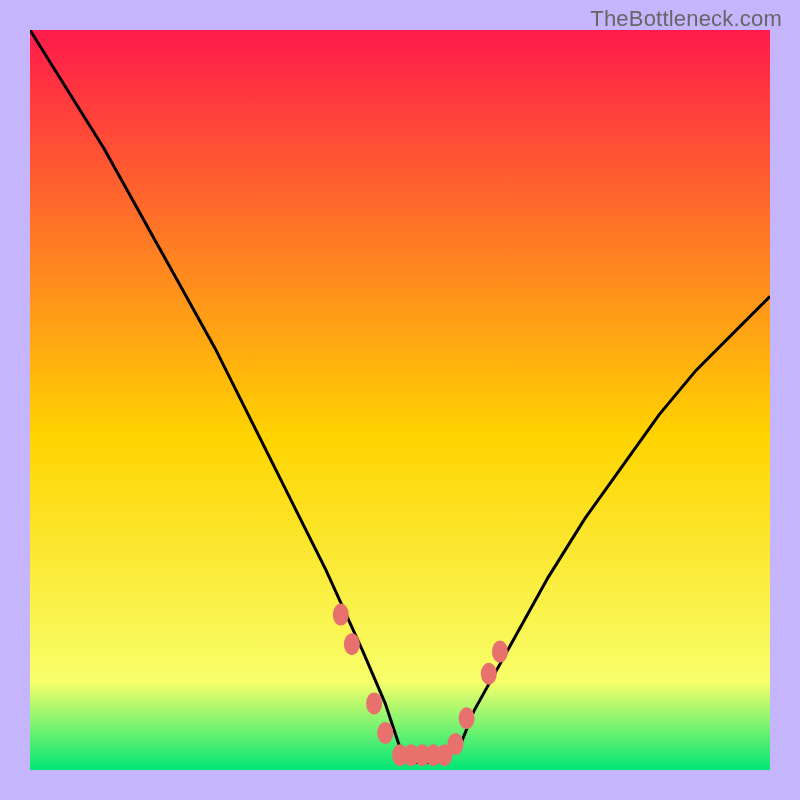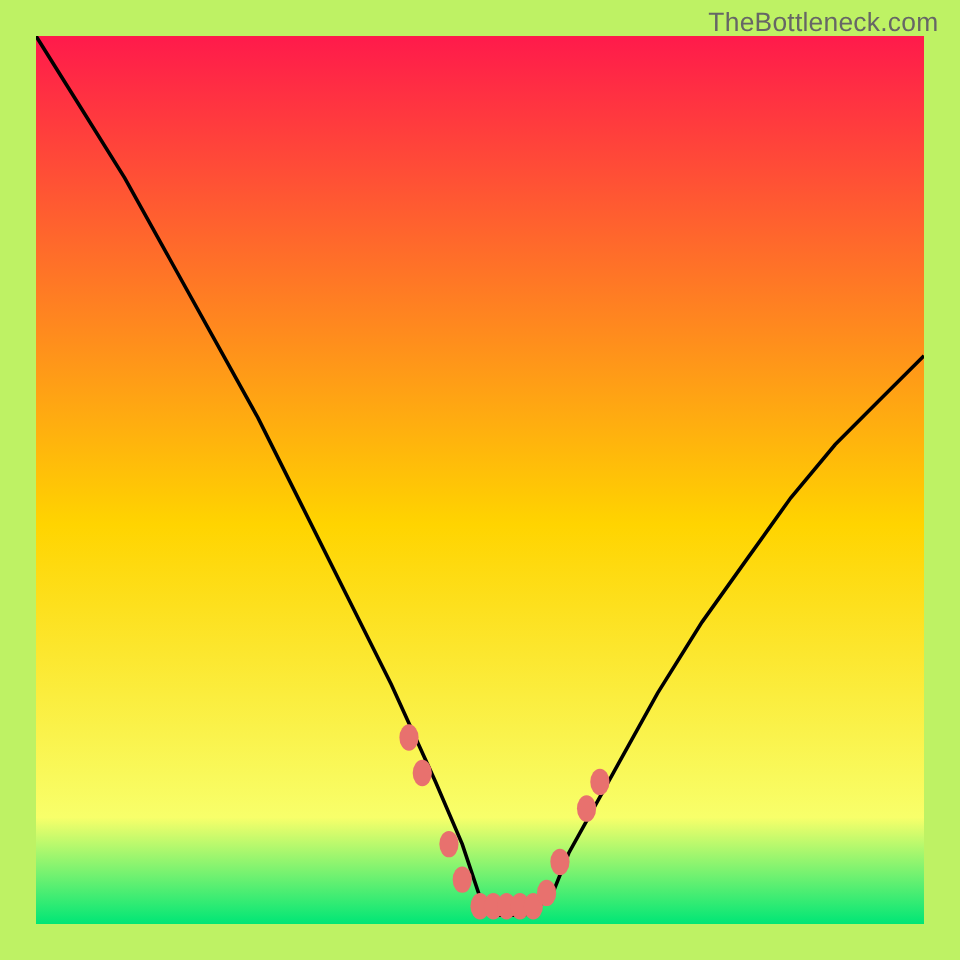--- a/index.html
+++ b/index.html
@@ -8,21 +8,21 @@
     width: 800px;
     height: 800px;
     background: #000;
     font-family: Arial, Helvetica, sans-serif;
     overflow: hidden;
   }
   .frame {
     position: relative;
     width: 800px;
     height: 800px;
-    background: #bef264;
+    background: #c4b5fd;
   }
   .watermark {
     position: absolute;
     top: 6px;
     right: 18px;
     color: #666;
     font-size: 22px;
     font-weight: 500;
     z-index: 5;
     letter-spacing: 0.2px;

